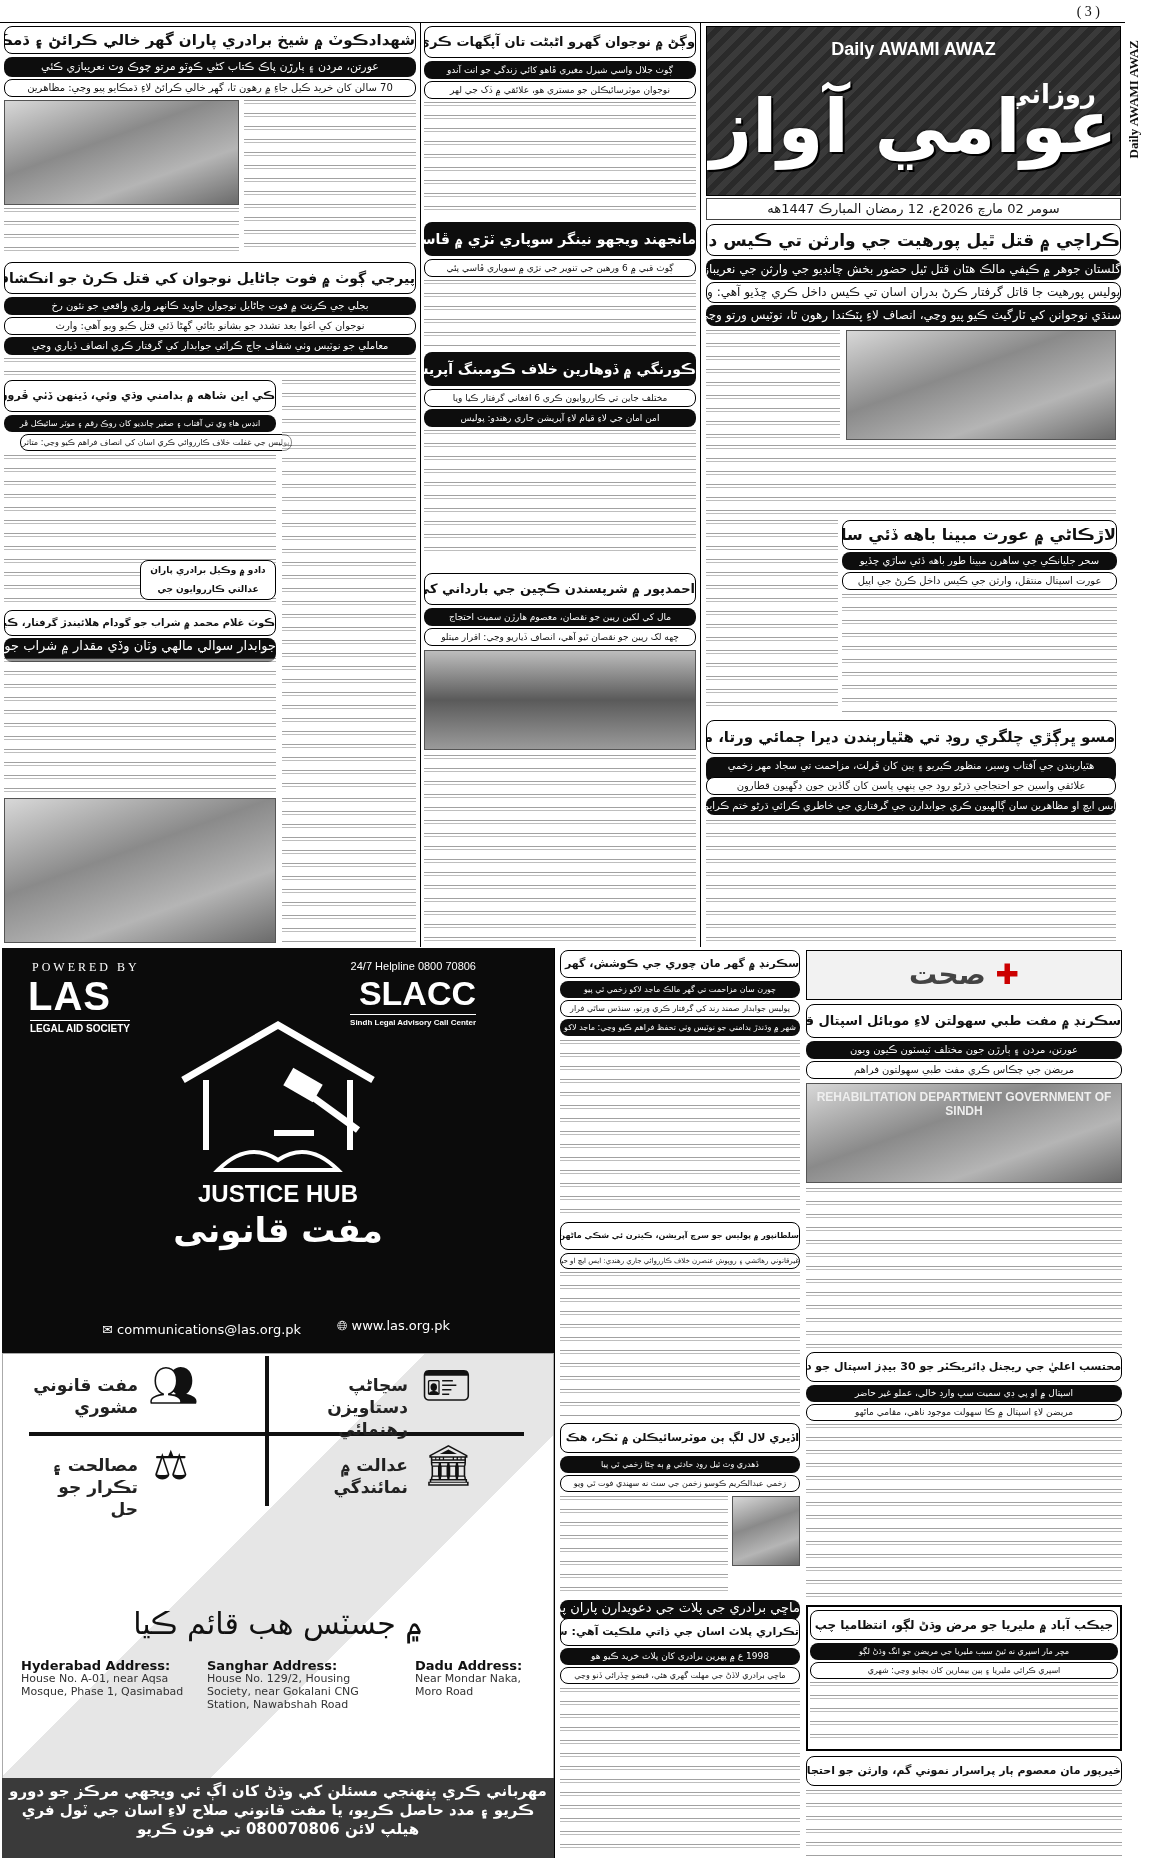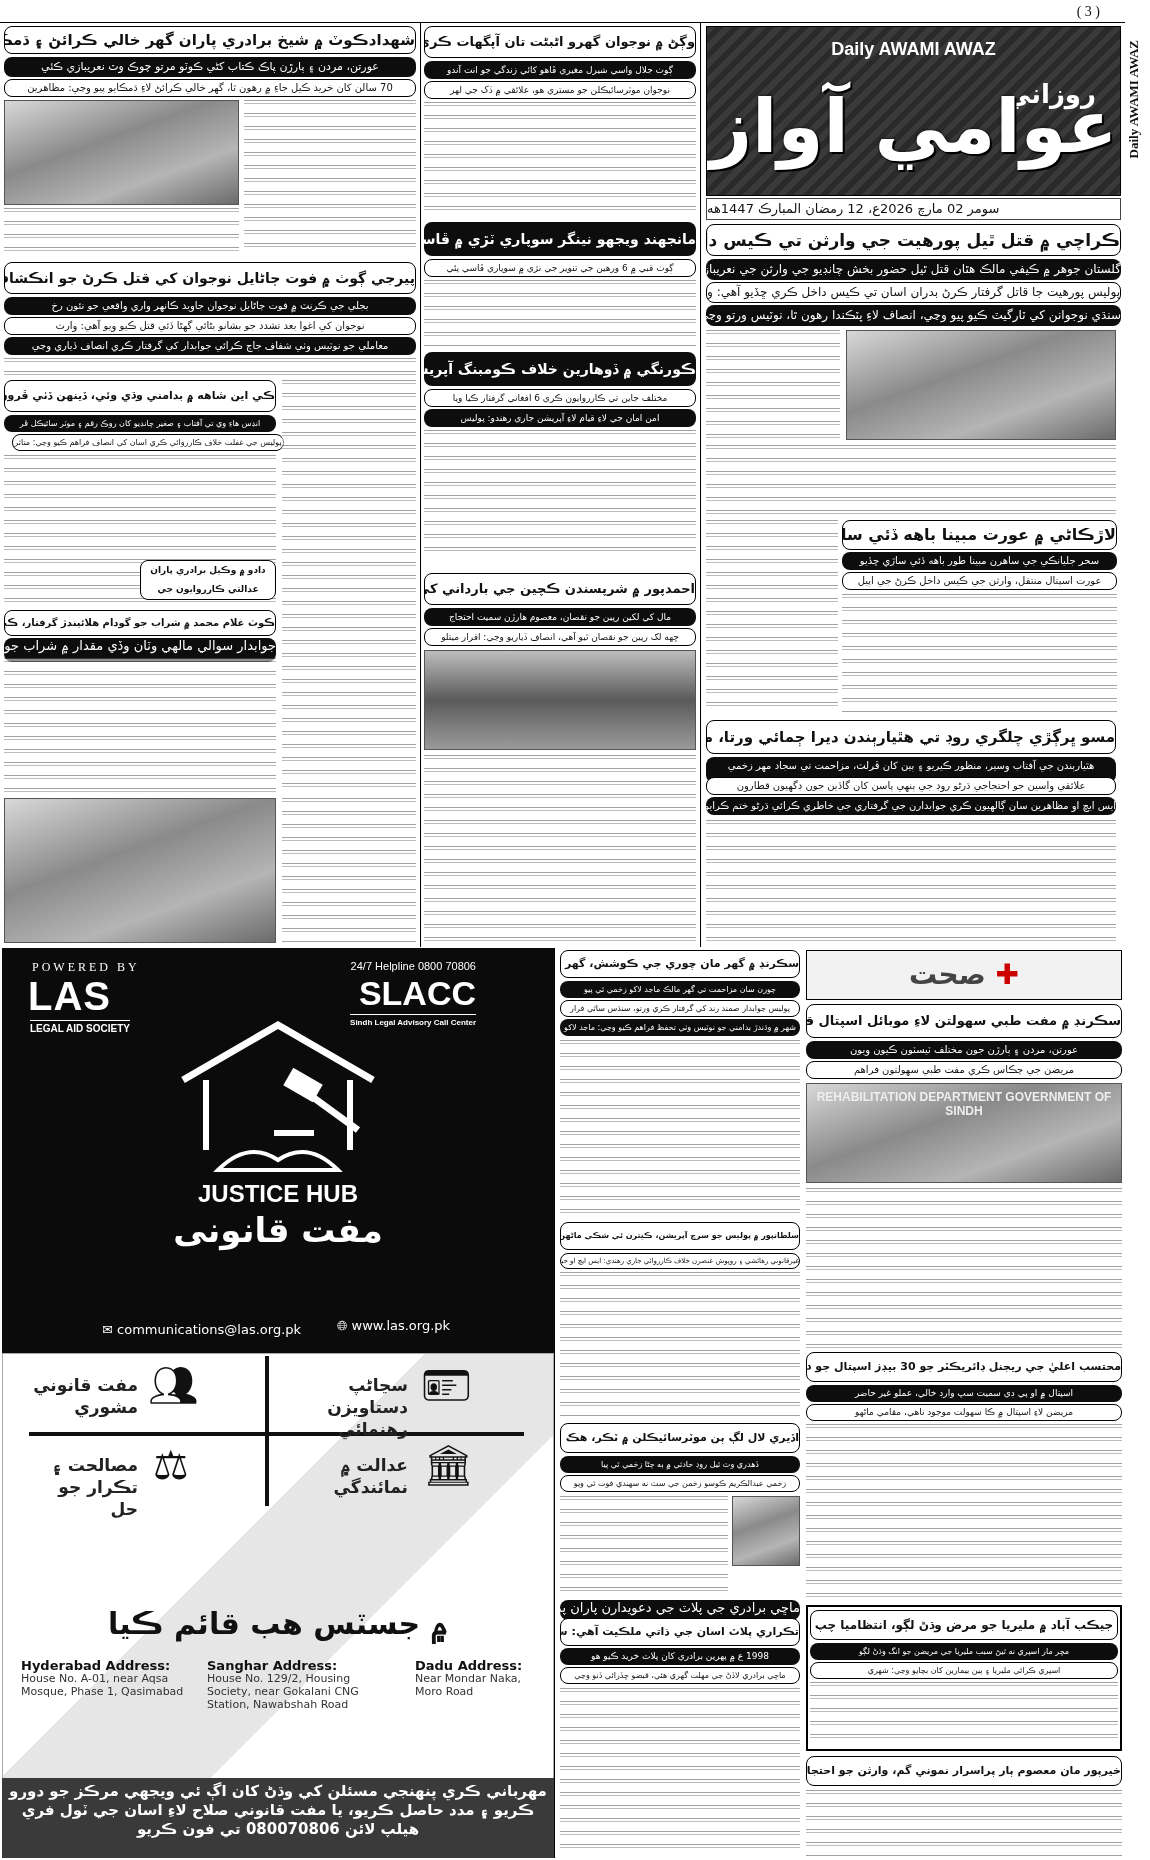--- a/index.html
+++ b/index.html
@@ -4,21 +4,21 @@
 <style>
 *{box-sizing:border-box;margin:0;padding:0}
 body{width:1150px;height:1860px;background:#fff;font-family:"DejaVu Sans",sans-serif;position:relative;overflow:hidden;color:#111}
 .abs{position:absolute}
 .pageno{position:absolute;right:50px;top:4px;font-family:"Liberation Serif",serif;font-size:14px}
 .vert{position:absolute;right:8px;top:40px;writing-mode:vertical-rl;transform:rotate(180deg);font-family:"Liberation Serif",serif;font-weight:bold;font-size:13px}
 .mast{position:absolute;left:706px;top:26px;width:415px;height:170px;background:repeating-linear-gradient(135deg,#3a3a3a 0 6px,#2a2a2a 6px 12px);border:1px solid #000;overflow:hidden}
 .mast .en{position:absolute;top:12px;left:0;right:0;text-align:center;color:#fff;font-weight:bold;font-family:"Liberation Sans",sans-serif;font-size:18px}
 .mast .rozani{position:absolute;right:24px;top:52px;color:#fff;font-size:26px;font-weight:bold}
 .mast .big{position:absolute;left:0;right:0;top:62px;text-align:center;color:#fff;font-size:74px;font-weight:bold;line-height:1;text-shadow:0 0 3px #000,2px 2px 0 #000}
-.dateline{position:absolute;left:706px;top:198px;width:415px;height:22px;border:1px solid #444;font-size:13px;text-align:left;line-height:20px;direction:rtl}
+.dateline{position:absolute;left:706px;top:198px;width:415px;height:22px;border:1px solid #444;font-size:13px;text-align:center;line-height:20px;direction:rtl}
 .hb{border:1.5px solid #000;border-radius:8px;background:#fff;font-weight:bold;direction:rtl;text-align:center;overflow:hidden;white-space:nowrap}
 .sb{border-radius:8px;background:#0d0d0d;color:#fff;direction:rtl;text-align:center;overflow:hidden;white-space:nowrap;font-size:12px}
 .sw{border:1.2px solid #000;border-radius:8px;background:#fff;direction:rtl;text-align:center;overflow:hidden;white-space:nowrap;font-size:12px}
 .txt{font-size:9px;line-height:13px;color:#222;direction:rtl;text-align:justify;overflow:hidden}
 .txt::after{content:"";}
 .lines{background:repeating-linear-gradient(180deg,#555 0 1px,#fff 1px 3px,#888 3px 4px,#fff 4px 13px);opacity:.55}
 .photo{background:linear-gradient(160deg,#d8d8d8,#8a8a8a 40%,#b5b5b5 70%,#6b6b6b);border:1px solid #555}
 .vline{position:absolute;width:1px;background:#000}
 .hline{position:absolute;height:1px;background:#000}
 .ad{position:absolute;left:2px;top:948px;width:552px;height:405px;background:#0b0b0b;color:#fff}
@@ -74,21 +74,21 @@
 <div class="abs txt lines" style="left:4px;top:208px;width:235px;height:45px"></div>
 
 <div class="abs hb" style="left:4px;top:262px;width:412px;height:32px;font-size:14px;line-height:30px">پيرجي ڳوٺ ۾ فوت ڄاڻايل نوجوان کي قتل ڪرڻ جو انڪشاف، وارثن جو احتجاج</div>
 <div class="abs sb" style="left:4px;top:297px;width:412px;height:18px;line-height:18px;font-size:10px">بجلي جي ڪرنٽ ۾ فوت ڄاڻايل نوجوان جاويد ڪانهر واري واقعي جو نئون رخ</div>
 <div class="abs sw" style="left:4px;top:317px;width:412px;height:18px;line-height:16px;font-size:10px">نوجوان کي اغوا بعد تشدد جو بشانو بڻائي گهڻا ڏئي قتل ڪيو ويو آهي: وارث</div>
 <div class="abs sb" style="left:4px;top:337px;width:412px;height:18px;line-height:18px;font-size:10px">معاملي جو نوٽيس وٺي شفاف جاچ ڪرائي جوابدار کي گرفتار ڪري انصاف ڏياري وڃي</div>
 <div class="abs txt lines" style="left:4px;top:358px;width:412px;height:18px"></div>
 
 <div class="abs hb" style="left:4px;top:380px;width:272px;height:32px;font-size:11px;line-height:30px">ڪي اين شاهه ۾ بدامني وڌي وئي، ڏينهن ڏٺي ڦرون ٿيڻ لڳيون، احتجاج</div>
 <div class="abs sb" style="left:4px;top:415px;width:272px;height:17px;line-height:17px;font-size:8px">انڊس هاءِ وي تي آفتاب ۽ صغير چانڊيو کان روڪ رقم ۽ موٽر سائيڪل ڦر</div>
-<div class="abs sw" style="left:12px;top:434px;width:272px;height:17px;line-height:15px;font-size:8px">پوليس جي غفلت خلاف ڪارروائي ڪري اسان کي انصاف فراهم ڪيو وڃي: متاثر</div>
+<div class="abs sw" style="left:20px;top:434px;width:272px;height:17px;line-height:15px;font-size:8px">پوليس جي غفلت خلاف ڪارروائي ڪري اسان کي انصاف فراهم ڪيو وڃي: متاثر</div>
 <div class="abs txt lines" style="left:4px;top:455px;width:272px;height:150px"></div>
 <div class="abs txt lines" style="left:282px;top:380px;width:134px;height:410px"></div>
 
 <div class="abs hb" style="left:140px;top:560px;width:136px;height:40px;font-size:9px;line-height:19px;white-space:normal">دادو ۾ وڪيل برادري پاران عدالتي ڪارروايون جي بائيڪاٽ جو اعلان</div>
 
 <div class="abs hb" style="left:4px;top:610px;width:272px;height:26px;font-size:10px;line-height:24px">ڪوٽ غلام محمد ۾ شراب جو گودام هلائيندڙ گرفتار، ڪيس داخل</div>
 <div class="abs sb" style="left:4px;top:638px;width:272px;height:24px;line-height:16px;font-size:13px">جوابدار سوالي مالهي وٽان وڏي مقدار ۾ شراب جون بوتلون هٿ</div>
 <div class="abs txt lines" style="left:4px;top:658px;width:272px;height:135px"></div>
 <div class="abs photo" style="left:4px;top:798px;width:272px;height:145px"></div>
 <div class="abs txt lines" style="left:282px;top:798px;width:134px;height:145px"></div>
@@ -139,21 +139,21 @@
   <div class="abs" style="left:262px;top:2px;width:4px;height:150px;background:#111"></div>
   <div class="abs" style="left:26px;top:78px;width:495px;height:4px;background:#111"></div>
   <div class="feat" style="left:30px;top:20px;width:105px">مفت قانوني مشوري</div>
   <div class="abs" style="left:145px;top:8px;font-size:40px">👥︎</div>
   <div class="feat" style="left:270px;top:20px;width:135px">سڃاڻپ دستاويزن رهنمائي</div>
   <div class="abs" style="left:418px;top:8px;font-size:40px">🪪︎</div>
   <div class="feat" style="left:30px;top:100px;width:105px">مصالحت ۽ تڪرار جو حل</div>
   <div class="abs" style="left:150px;top:88px;font-size:40px">⚖</div>
   <div class="feat" style="left:270px;top:100px;width:135px">عدالت ۾ نمائندگي</div>
   <div class="abs" style="left:420px;top:88px;font-size:40px">🏛︎</div>
-  <div class="abs" style="left:0;right:0;top:249px;text-align:center;font-weight:bold;font-size:30px;direction:rtl;line-height:42px">۾ جسٽس هب قائم ڪيا</div>
+  <div class="abs" style="left:0;right:0;top:249px;text-align:center;font-weight:normal;font-size:30px;direction:rtl;line-height:42px">۾ جسٽس هب قائم ڪيا</div>
   <div class="addr" style="left:18px;top:305px;width:175px"><b>Hyderabad Address:</b><span>House No. A-01, near Aqsa Mosque, Phase 1, Qasimabad</span></div>
   <div class="addr" style="left:204px;top:305px;width:190px"><b>Sanghar Address:</b><span>House No. 129/2, Housing Society, near Gokalani CNG Station, Nawabshah Road</span></div>
   <div class="addr" style="left:412px;top:305px;width:130px"><b>Dadu Address:</b><span>Near Mondar Naka, Moro Road</span></div>
 </div>
 <div class="banner">مهرباني ڪري پنهنجي مسئلن کي وڌڻ کان اڳ ئي ويجهي مرڪز جو دورو ڪريو ۽ مدد حاصل ڪريو، يا مفت قانوني صلاح لاءِ اسان جي ٽول فري هيلپ لائن 080070806 تي فون ڪريو</div>
 
 <div class="abs hb" style="left:560px;top:950px;width:240px;height:28px;font-size:11px;line-height:26px">سڪرنڊ ۾ گهر مان چوري جي ڪوشش، گهر مالڪ زخمي</div>
 <div class="abs sb" style="left:560px;top:981px;width:240px;height:17px;line-height:17px;font-size:8px">چورن سان مزاحمت تي گهر مالڪ ماجد لاکو زخمي ٿي پيو</div>
 <div class="abs sw" style="left:560px;top:1000px;width:240px;height:17px;line-height:15px;font-size:8px">پوليس جوابدار صمند رند کي گرفتار ڪري ورتو، سنڌس ساٿي فرار</div>
 <div class="abs sb" style="left:560px;top:1019px;width:240px;height:17px;line-height:17px;font-size:8px">شهر ۾ وڌندڙ بدامني جو نوٽيس وٺي تحفظ فراهم ڪيو وڃي: ماجد لاکو</div>

